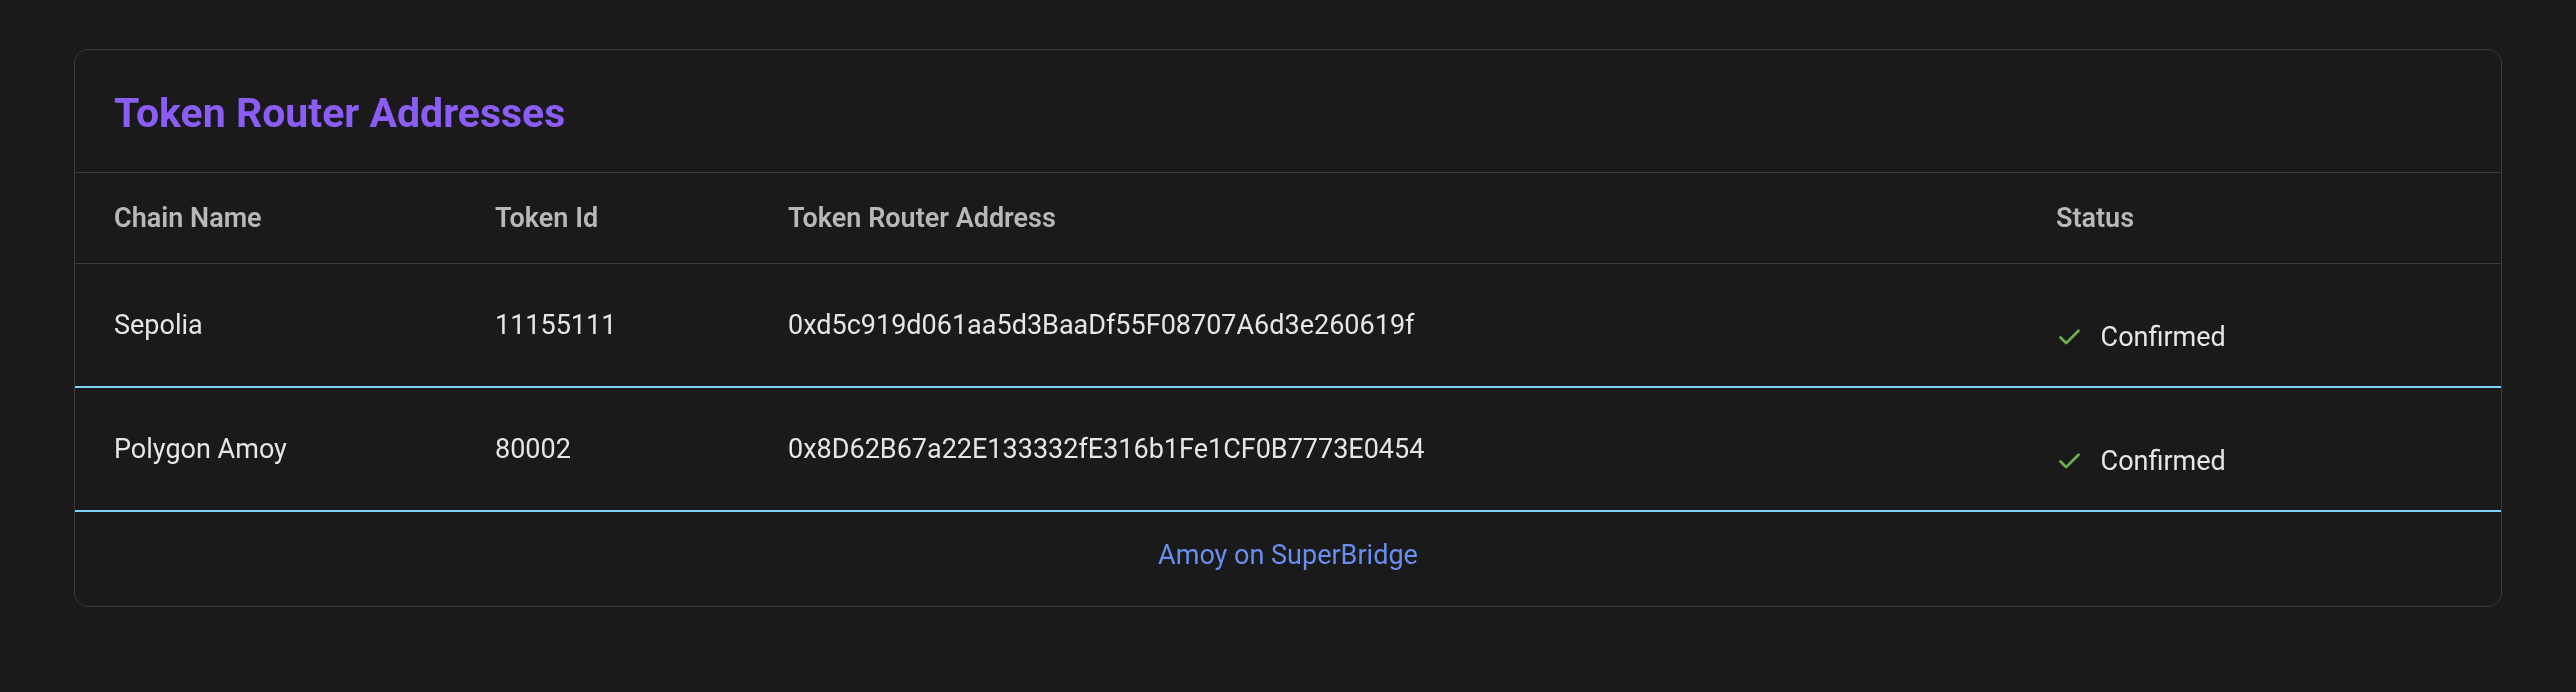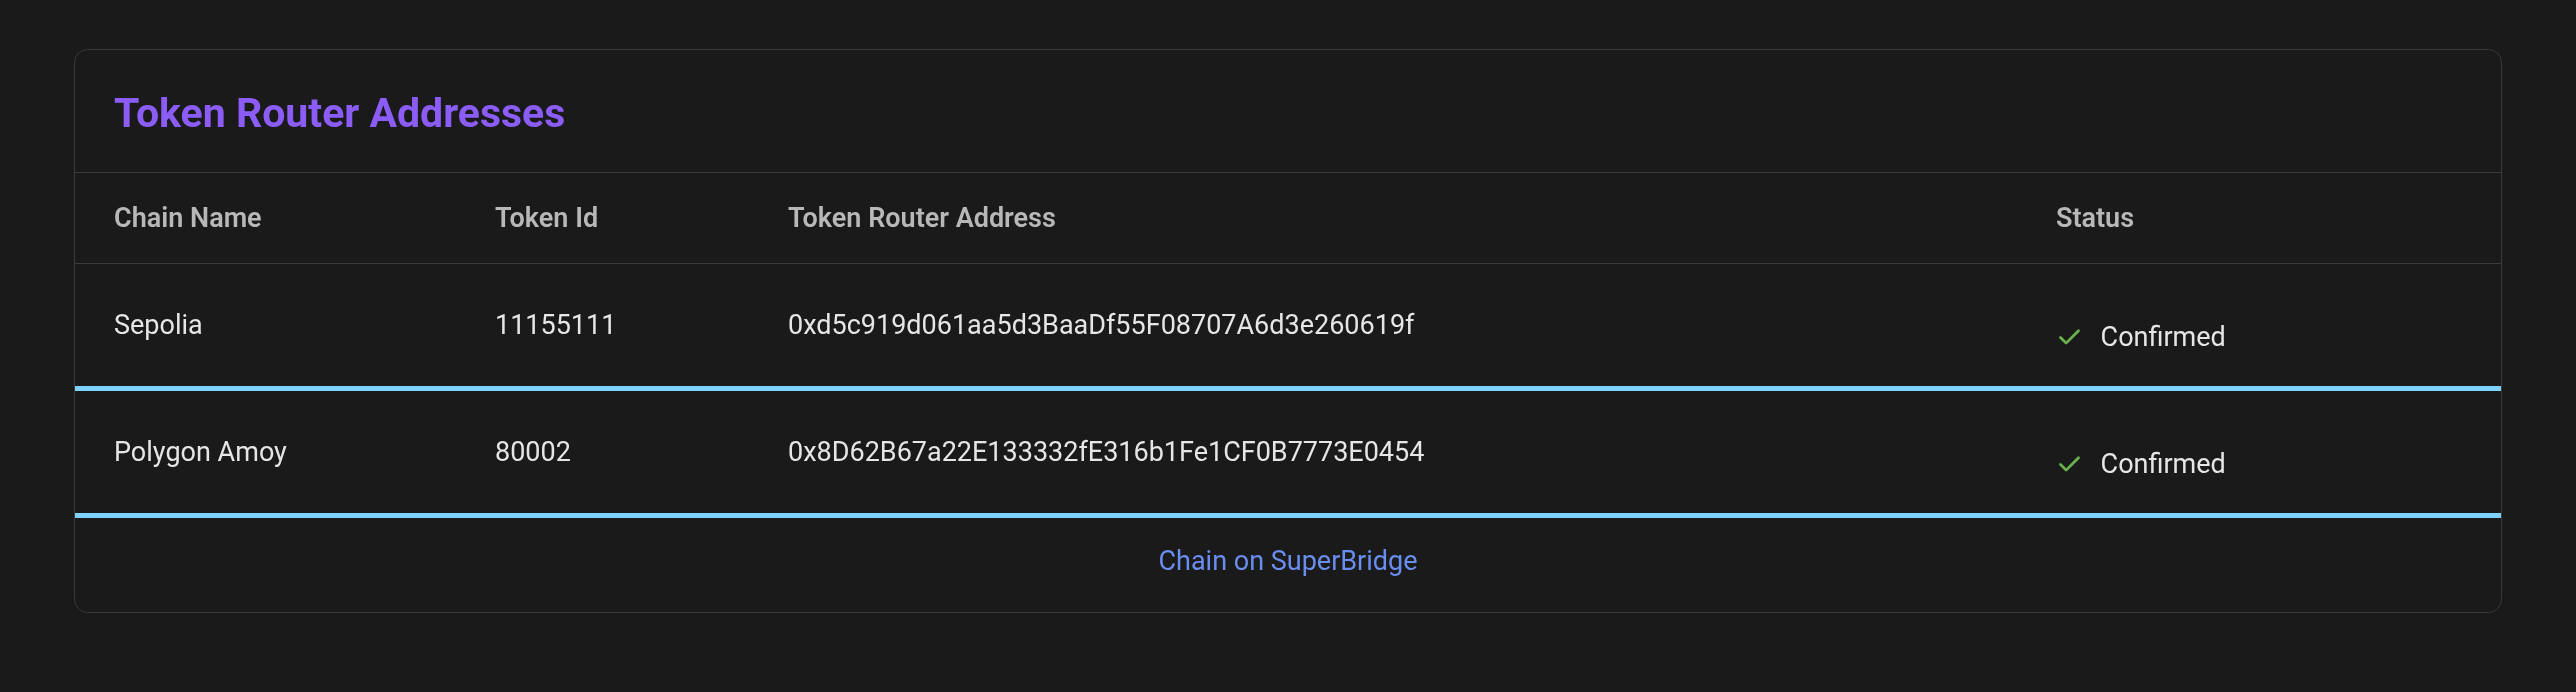--- a/index.html
+++ b/index.html
@@ -34,21 +34,21 @@
       padding:29px 0 29px 0;
       border-top:1px solid #3a3a3a;
       border-bottom:1px solid #3a3a3a;
     }
     thead th:first-child { padding-left:39px; }
     thead th:last-child  { padding-right:39px; }
     tbody td {
       font-size:27px;
       color:#e6e6e6;
       padding:33px 0 33px 0;
-      border-bottom:5px solid #7dd3fc;
+      border-bottom:2px solid #7dd3fc;
       vertical-align:middle;
     }
     tbody td:first-child { padding-left:39px; }
     tbody td:last-child  { padding-right:39px; }
     .col-chainname { width:420px; }
     .col-chainid   { width:293px; }
     .col-address   { width:1268px; }
     .col-status    { width:auto; }
     .status-cell { display:flex; align-items:center; gap:17.6px;margin-top:24px; }
     .check-icon { width:27px; height:27px; flex-shrink:0; }
@@ -111,16 +111,16 @@
                   <polyline points="4 12 9 17 20 6"></polyline>
                 </svg>
             </span>
             <span>Confirmed</span>
           </div>
         </td>
       </tr>
     </tbody>
   </table>
   <div class="card-footer">
-    <a class="footer-link">Chain on SuperBridge</a>
+    <a class="footer-link">Amoy on SuperBridge</a>
   </div>
 </div>
 
 
 </body></html>

